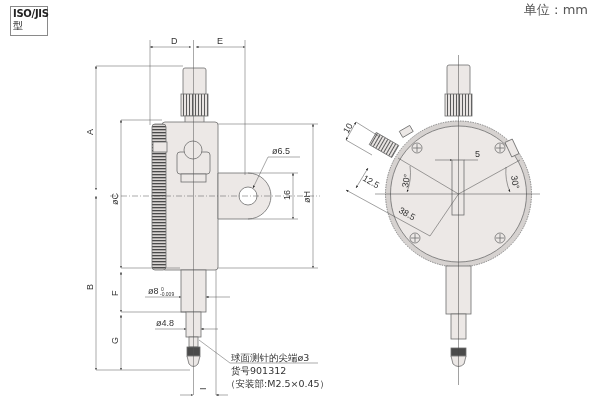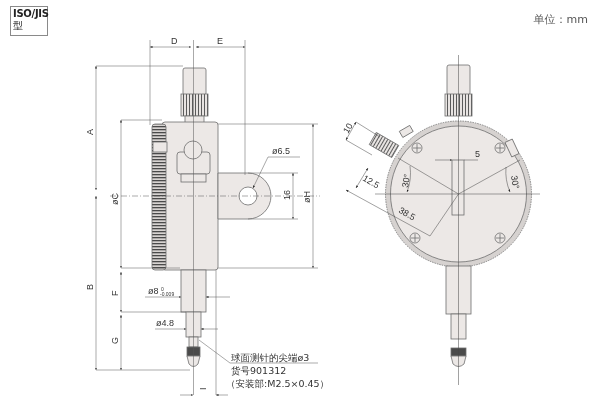--- a/index.html
+++ b/index.html
@@ -1,20 +1,20 @@
 <!DOCTYPE html>
 <html><head>
 <meta charset="utf-8">
 <style>
   html, body { margin:0; padding:0; background:#ffffff; }
   body { width:600px; height:417px; overflow:hidden; position:relative; font-family:"DejaVu Sans", sans-serif; }
   .badge { position:absolute; left:10px; top:6px; width:38px; height:30px; border:1px solid #8a8a8a; box-sizing:border-box; padding:1px 2px; background:#fff; }
   .badge .l1 { font-size:10px; font-weight:bold; color:#222; line-height:12px; letter-spacing:-0.3px; }
   .badge .l2 { font-size:10px; color:#222; line-height:12px; }
-  .unit { position:absolute; right:12px; top:12px; font-size:11px; color:#555; }
+  .unit { position:absolute; right:12px; top:1px; font-size:13px; color:#555; }
   svg { position:absolute; left:0; top:0; }
   .dim { font-family:"Liberation Sans", sans-serif; font-size:9px; fill:#333; }
   .note { font-family:"DejaVu Sans", sans-serif; font-size:9.5px; fill:#333; }
 </style>
 </head>
 <body>
 
 <div class="badge">
   <div class="l1">ISO/JIS</div>
   <div class="l2">型</div>

